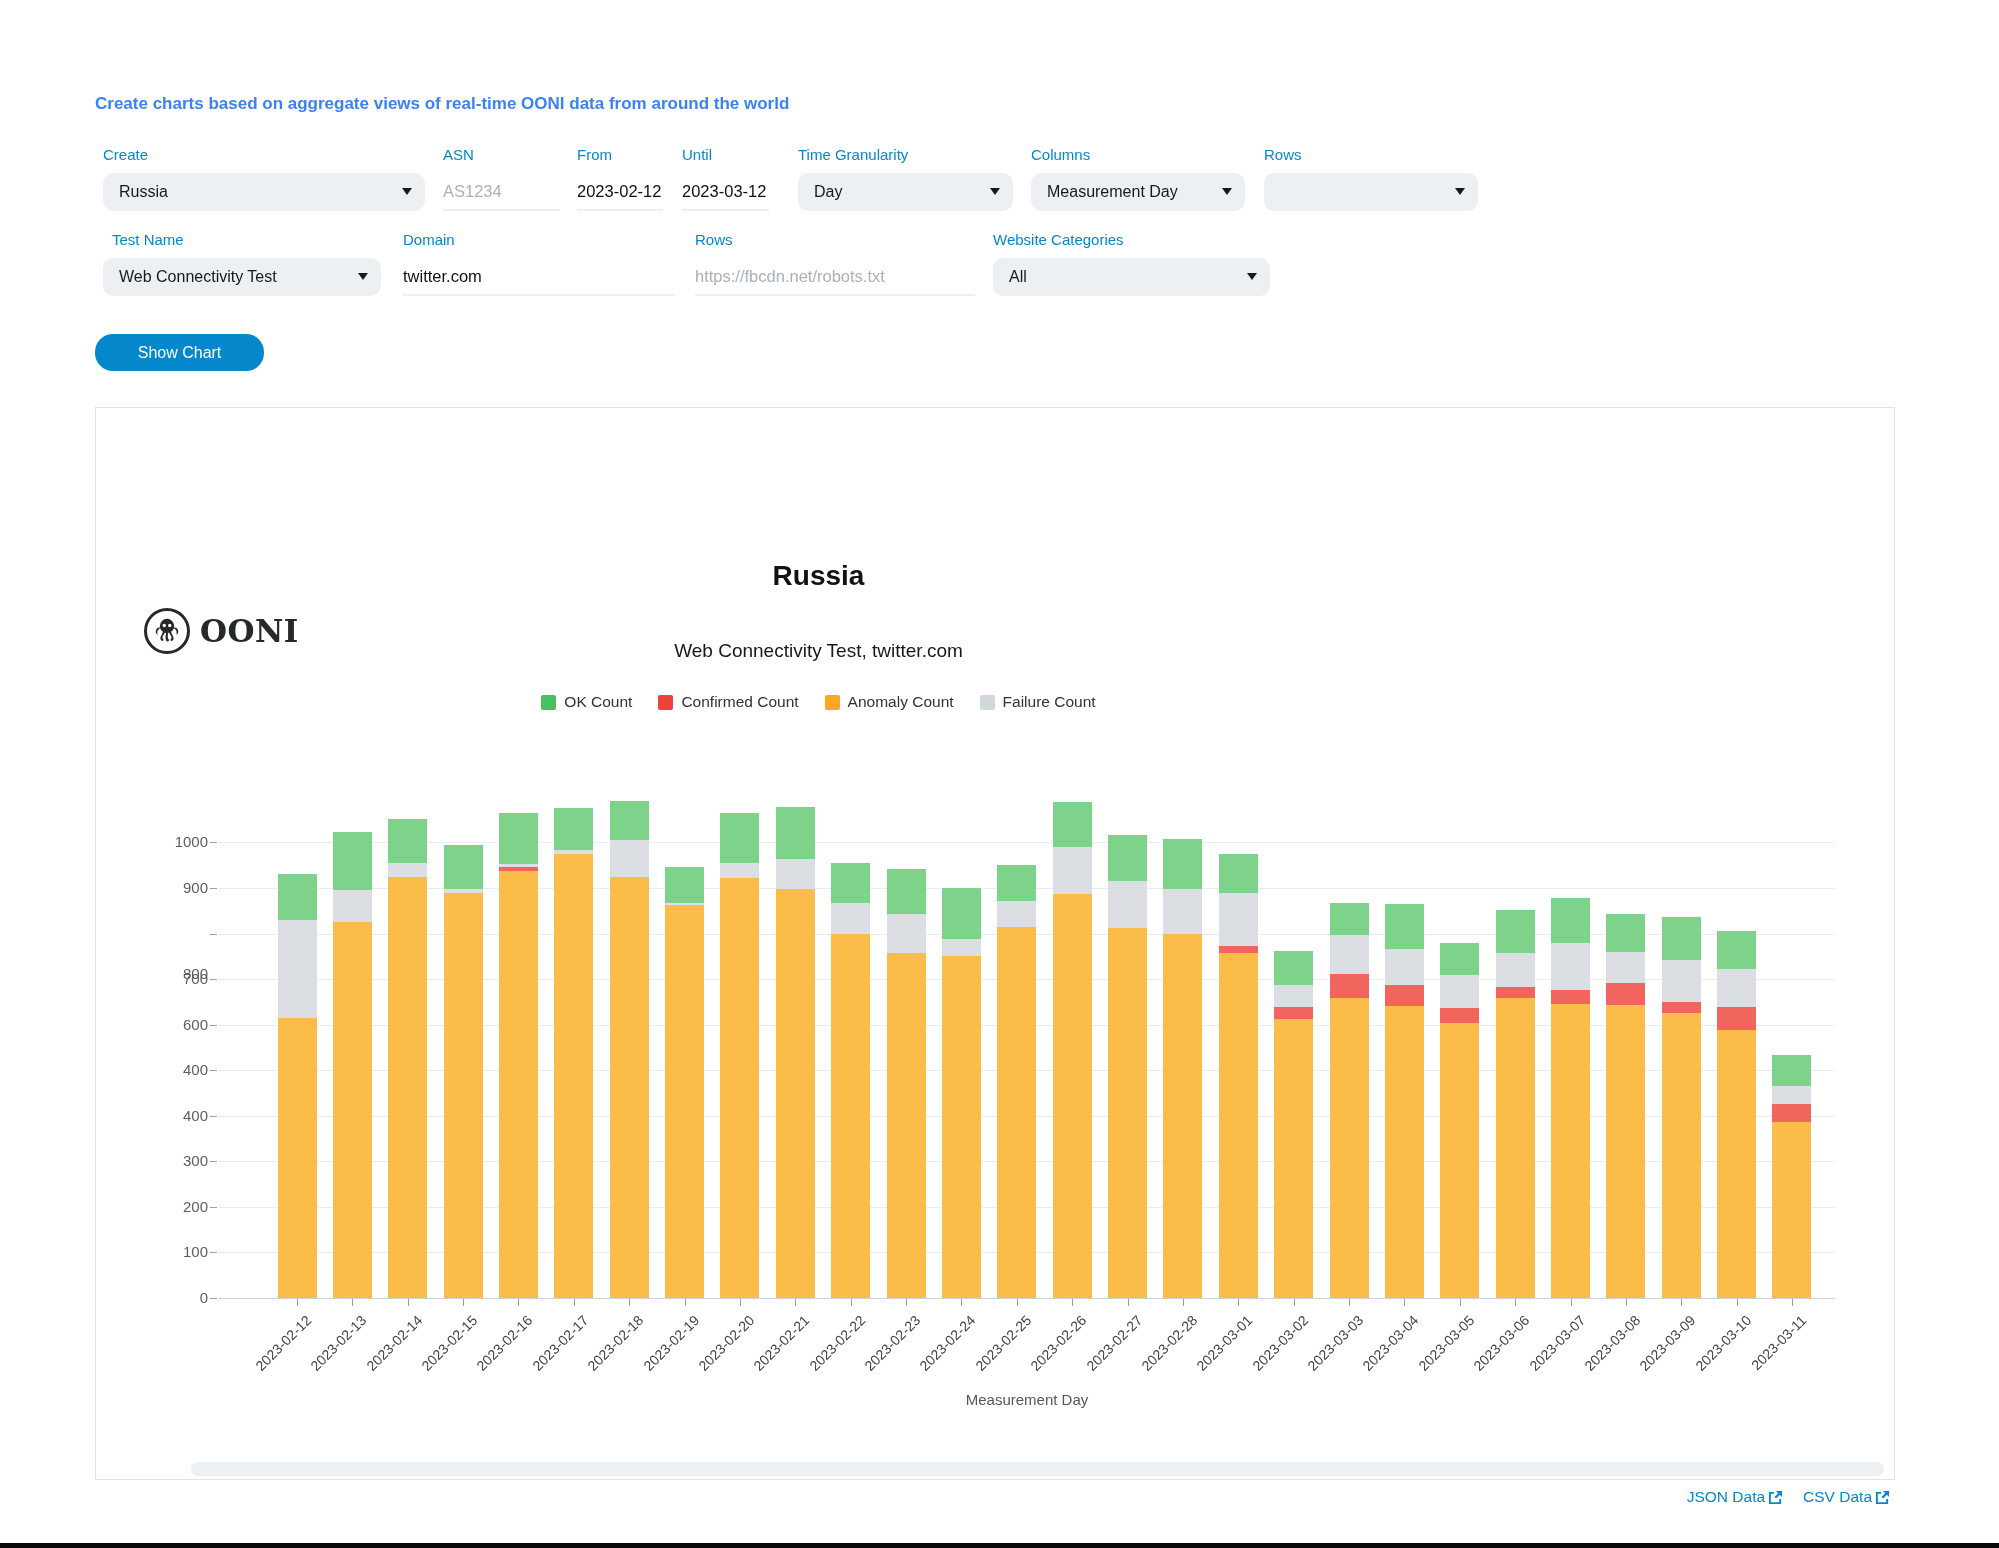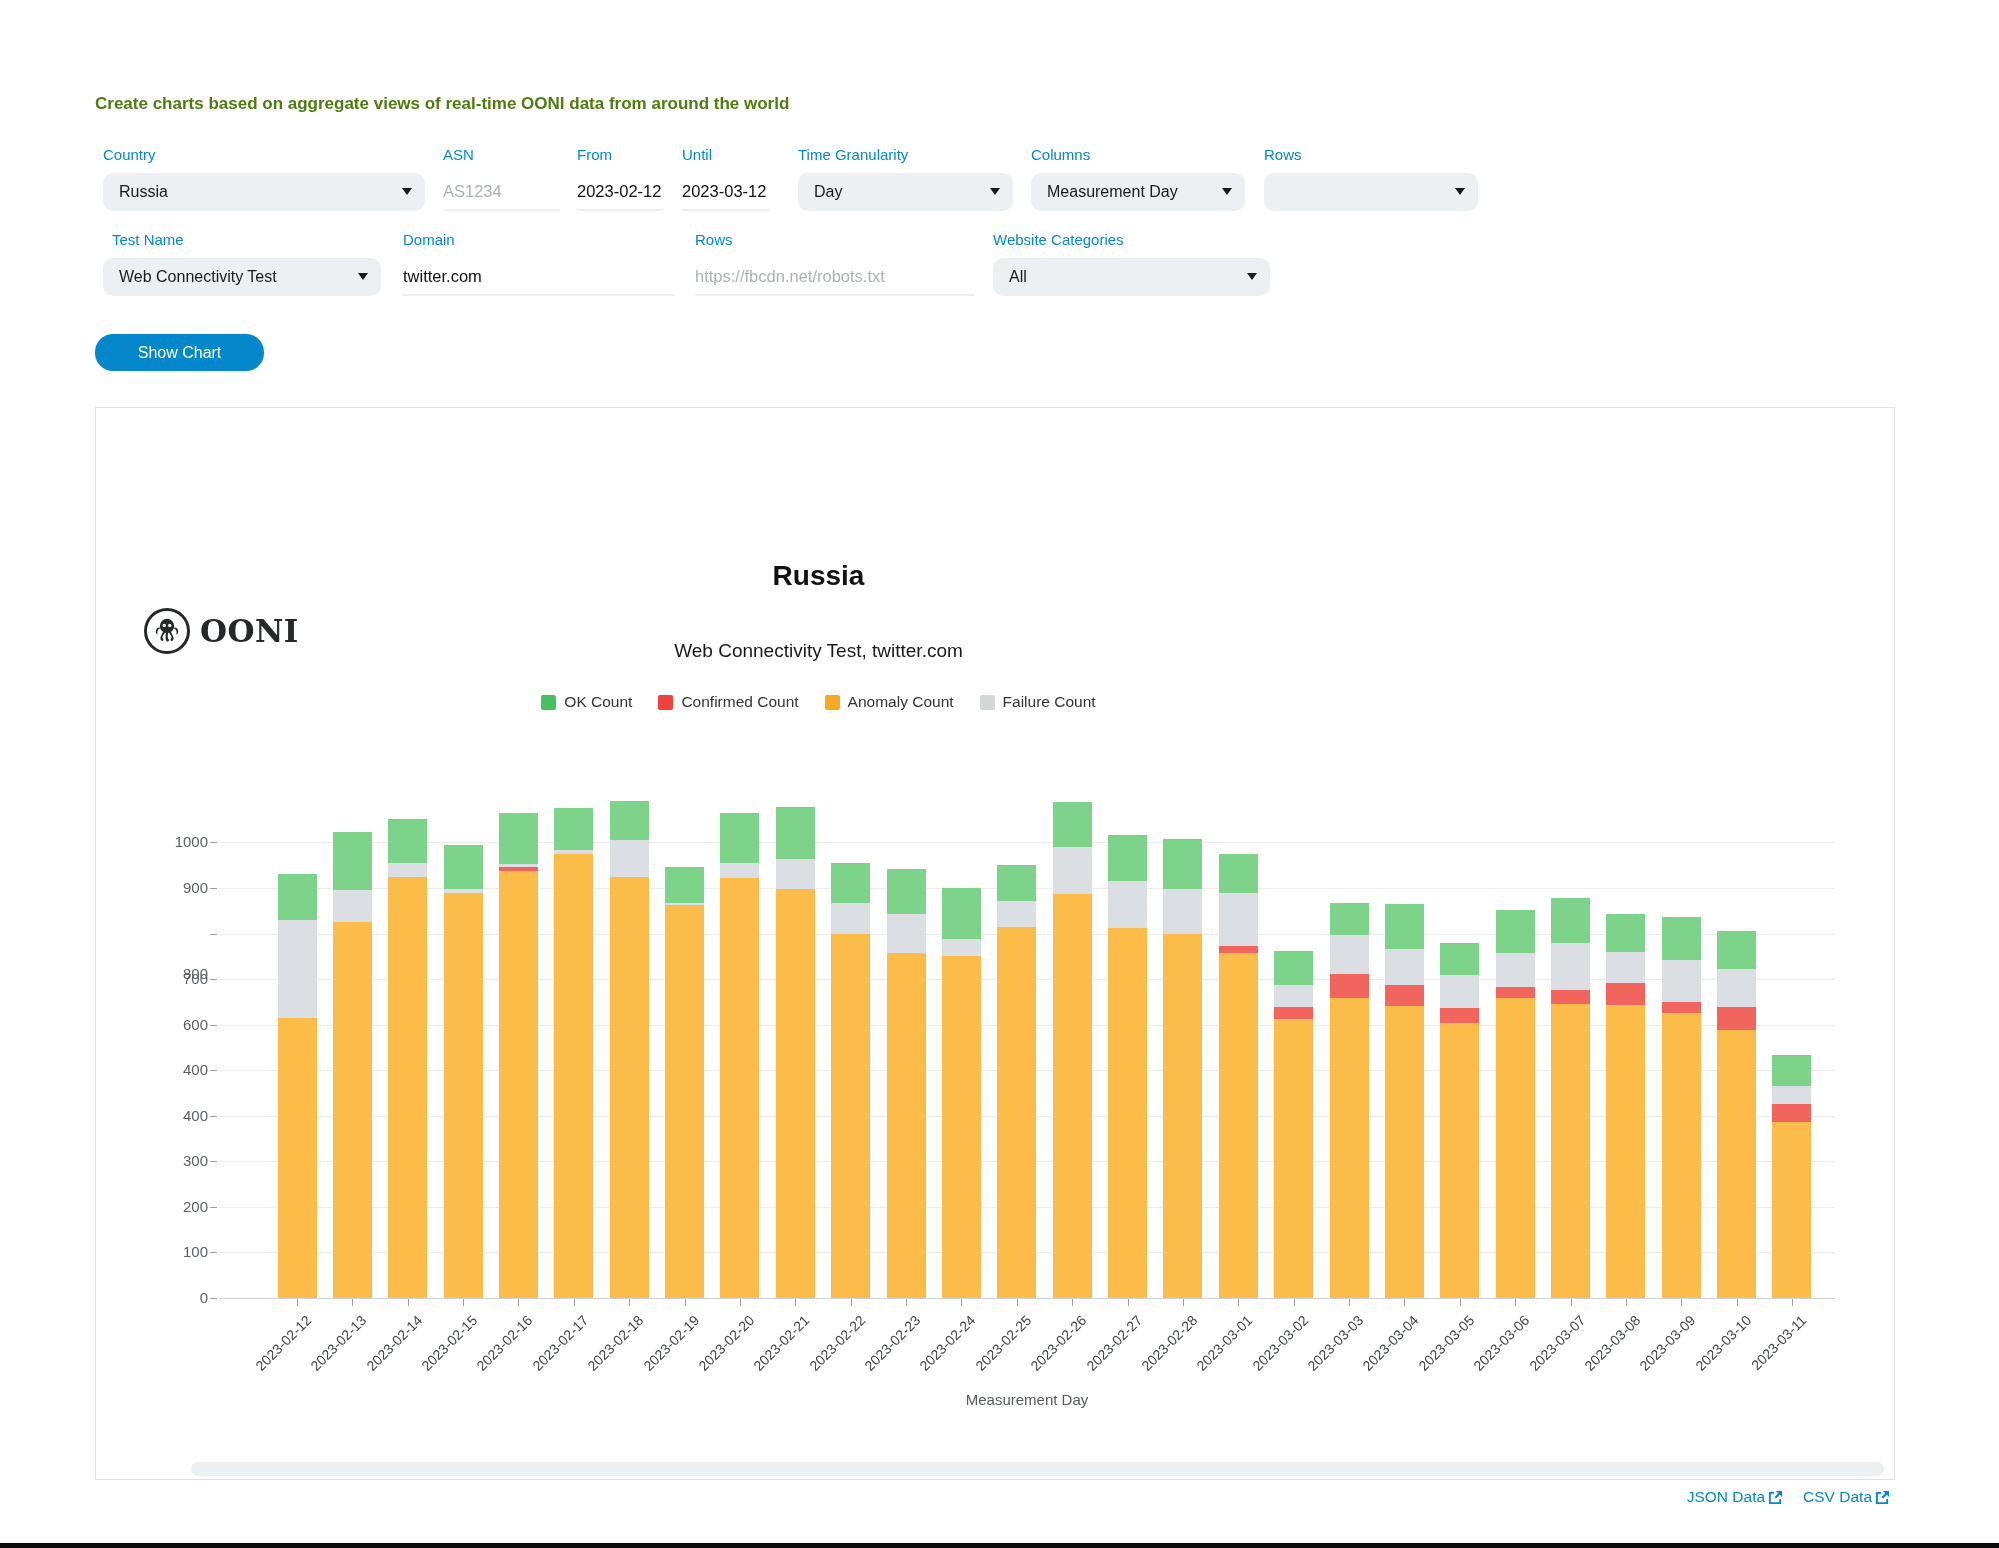--- a/index.html
+++ b/index.html
@@ -2,21 +2,21 @@
 <html><head>
 <meta charset="utf-8">
 <style>
   * { margin:0; padding:0; box-sizing:border-box; }
   html,body { background:#ffffff; }
   body { font-family:"Liberation Sans", sans-serif; width:1999px; height:1548px; position:relative; overflow:hidden; }
   #page { position:absolute; inset:0; background:#fff; }
 
   
   #app-title { position:absolute; left:95px; top:22px; font-size:46px; font-weight:400; color:#1f2124; letter-spacing:-0.5px; }
-  #app-subtitle { position:absolute; left:95px; top:94px; font-size:17px; font-weight:700; color:#4d7c0f; }
+  #app-subtitle { position:absolute; left:95px; top:94px; font-size:17px; font-weight:700; color:#3b82f6; }
 
   
   .f-label { position:absolute; font-size:15px; font-weight:500; color:#0588CB; }
   .sel { position:absolute; height:38px; background:#ECF0F3; border-radius:10px; display:flex; align-items:center;
          padding:0 34px 0 16px; font-size:16px; color:#17191c; cursor:pointer; }
   .sel .caret { position:absolute; right:13px; top:15px; width:0; height:0; border-left:5.5px solid transparent;
                 border-right:5.5px solid transparent; border-top:7px solid #17191c; }
   .uin { position:absolute; height:38px; background:transparent; border:none; border-bottom:2px solid #EDF0F2;
          font-size:16.5px; color:#111; font-family:"Liberation Sans",sans-serif; outline:none; }
   .uin::placeholder { color:#aab1b7; }
@@ -70,21 +70,21 @@
   .dlink { display:flex; align-items:center; gap:3px; color:#0588CB; font-size:15.5px; cursor:pointer; text-decoration:none; }
   #bottom-strip { position:absolute; left:0; bottom:0; width:100%; height:5px; background:#0b0b0b; }
 </style>
 </head>
 <body>
 
 <div id="page">
 
   <div id="app-subtitle">Create charts based on aggregate views of real-time OONI data from around the world</div>
 
-  <div class="f-label lab-country">Country</div>
+  <div class="f-label lab-country">Create</div>
   <div class="sel sel-country">
     <span>Russia</span>
     <span class="caret"></span>
   </div>
 
   <div class="f-label lab-asn">ASN</div>
   <input class="uin in-asn" placeholder="AS1234" style="">
 
   <div class="f-label lab-from">From</div>
   <input class="uin in-from" value="2023-02-12" style="">

